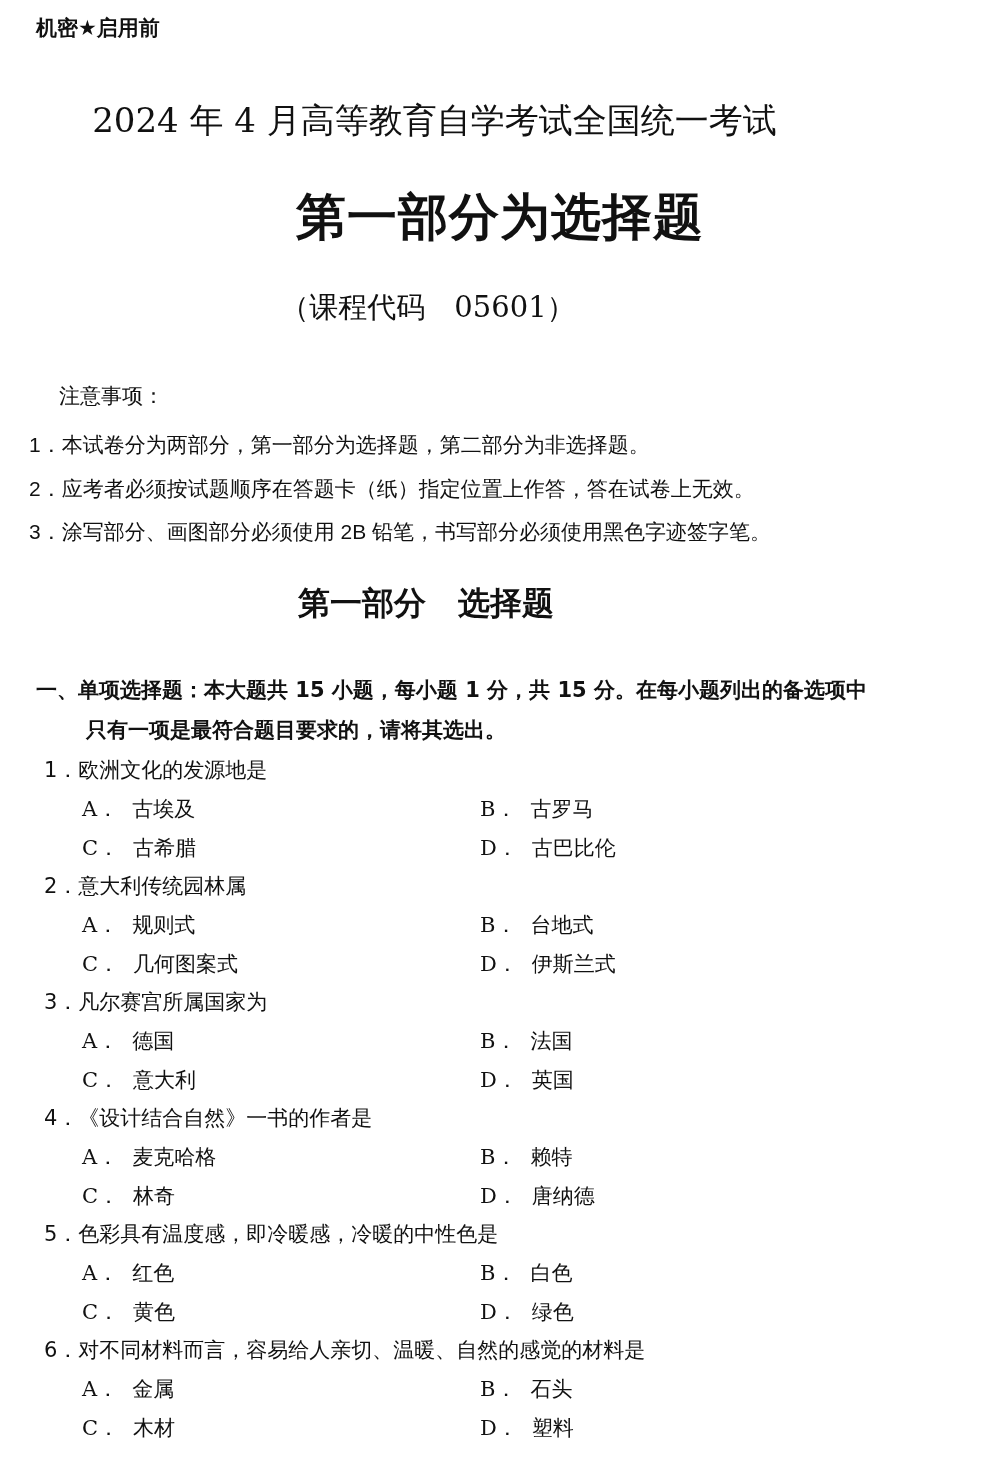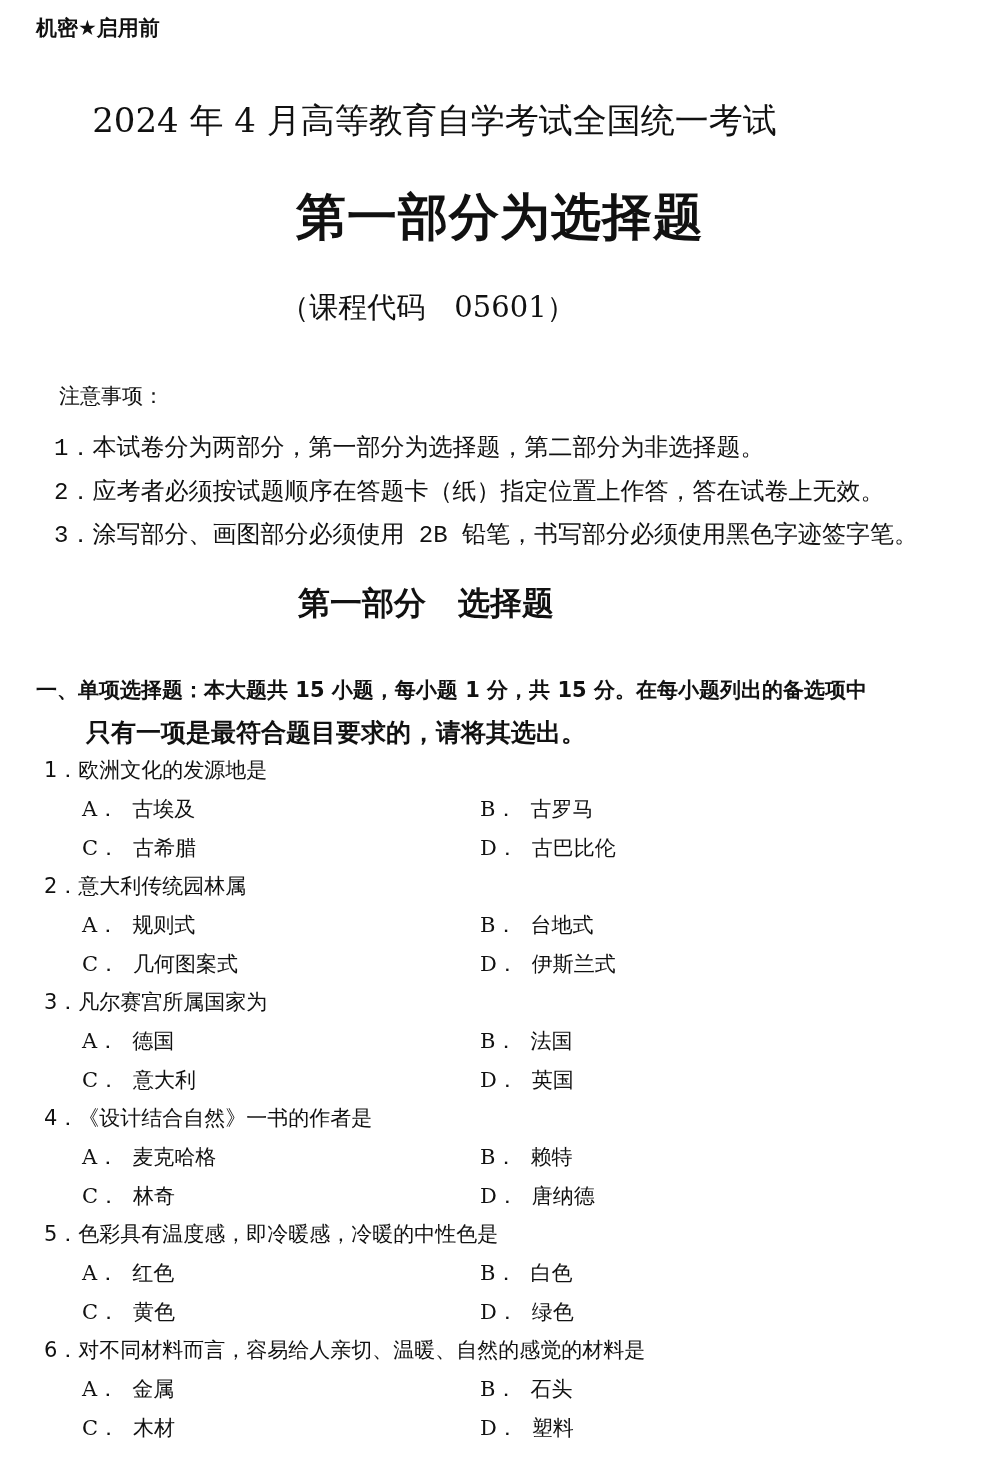--- a/index.html
+++ b/index.html
@@ -7,24 +7,24 @@
     width: 1000px; height: 1460px; background: #ffffff; color: #111;
     font-family: "DejaVu Serif", "Liberation Serif", serif;
     position: relative; overflow: hidden;
   }
   .abs { position: absolute; white-space: nowrap; }
   .conf { left: 36px; top: 14px; font-size: 21px; font-family: "DejaVu Sans", sans-serif; font-weight: bold; }
   .exam-title { left: 0; width: 869px; text-align: center; top: 98px; font-size: 34px; }
   .subject { left: 0; width: 1000px; text-align: center; top: 184px; font-size: 50px; font-weight: bold; font-family: "DejaVu Sans", sans-serif; letter-spacing: 1px; }
   .code { left: 0; width: 856px; text-align: center; top: 288px; font-size: 29px; }
   .notice-title { left: 36px; top: 382px; font-size: 21px; font-family: Liberation Mono, monospace; margin-left: 23px; }
-  .notice { left: 54px; font-size: 24px; font-family: Liberation Mono, monospace; }
+  .notice { left: 29px; font-size: 21px; font-family: Liberation Sans, sans-serif; }
   .part-title { left: 0; width: 852px; text-align: center; top: 582px; font-size: 32px; font-weight: bold; font-family: "DejaVu Sans", sans-serif; }
   .sec-head { left: 36px; top: 676px; font-size: 21px; font-weight: bold; font-family: "DejaVu Sans", sans-serif; }
-  .sec-head2 { left: 86px; top: 716px; font-size: 25px; font-weight: bold; font-family: "DejaVu Sans", sans-serif; }
+  .sec-head2 { left: 86px; top: 716px; font-size: 21px; font-weight: bold; font-family: "DejaVu Sans", sans-serif; }
   .q { left: 44px; font-size: 21px; font-family: "DejaVu Sans", sans-serif; }
   .opt { font-size: 21px; font-family: "DejaVu Sans", sans-serif; }
   .opt .letter { font-family: "DejaVu Serif", serif; margin-right: 14px; }
 </style>
 </head>
 <body>
 
 <div class="abs conf">机密★启用前</div>
 <div class="abs exam-title">2024 年 4 月高等教育自学考试全国统一考试</div>
 <div class="abs subject">第一部分为选择题</div>

